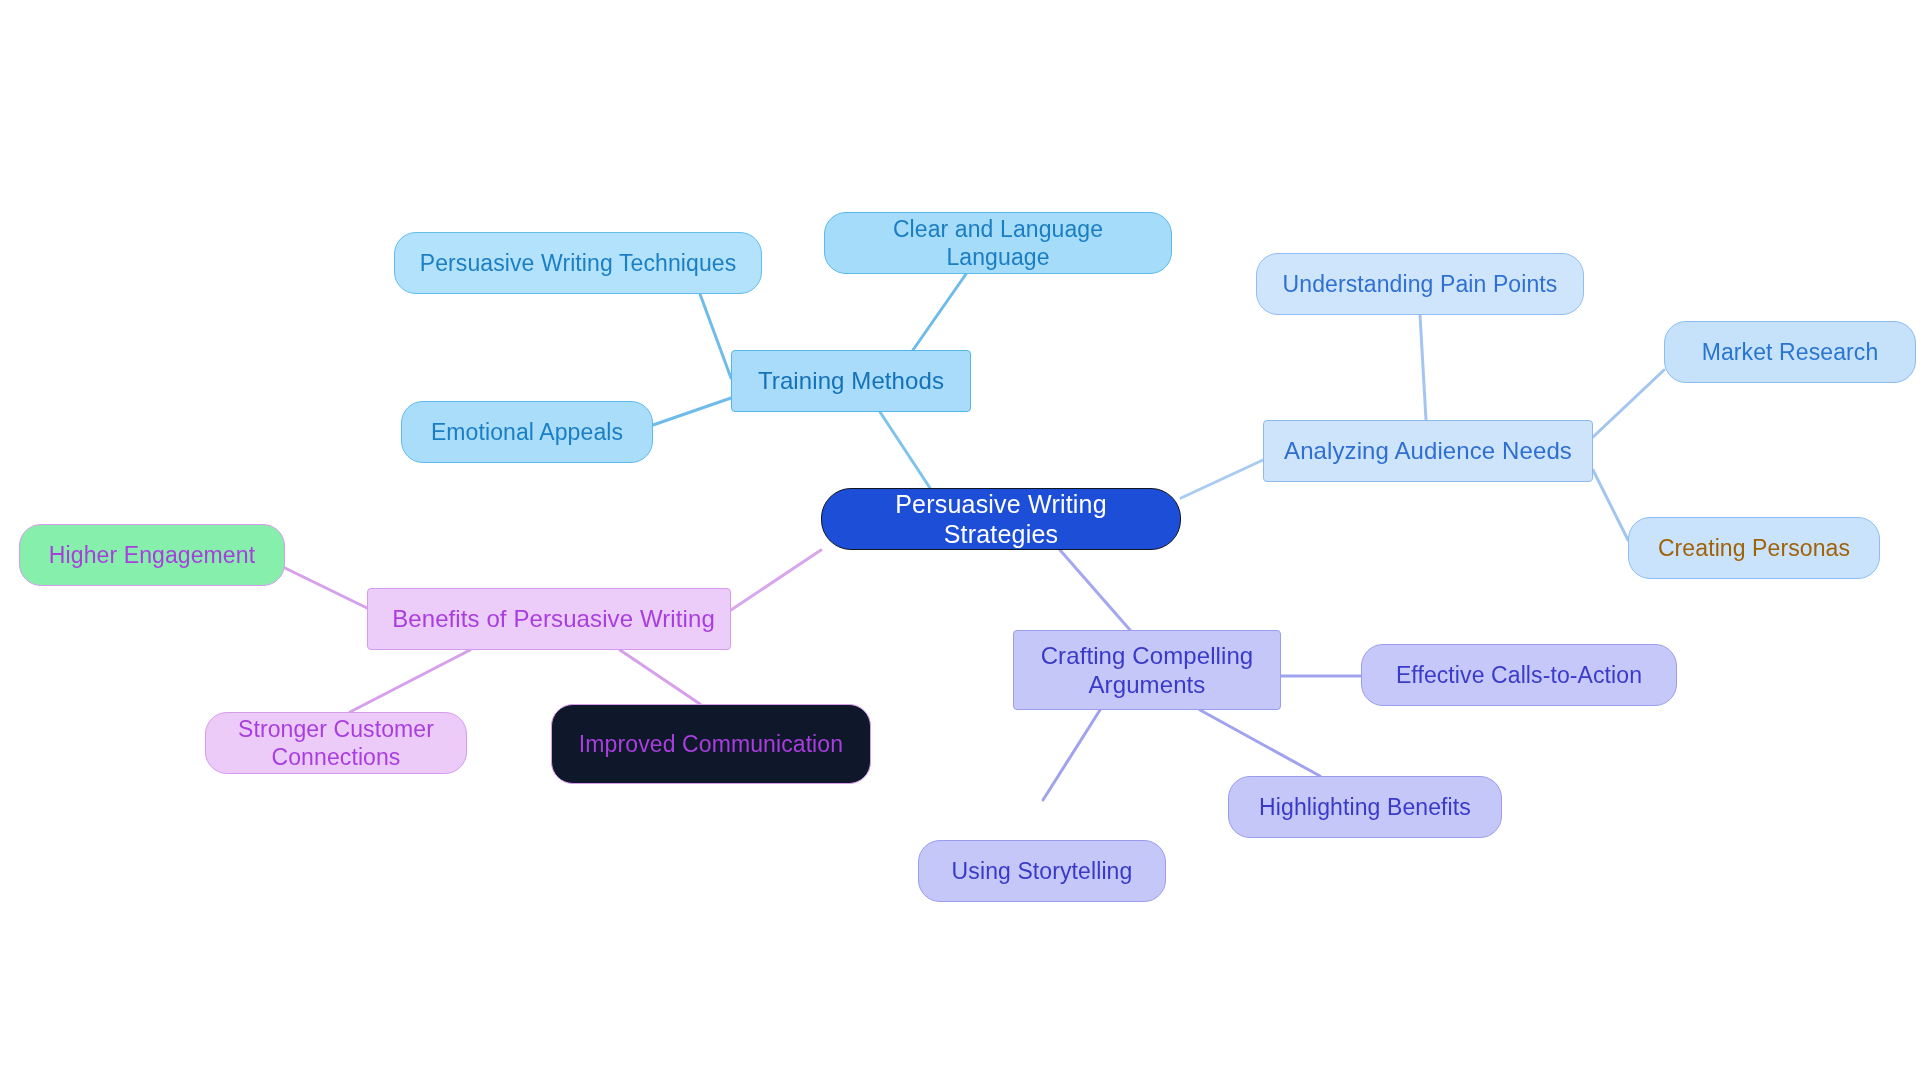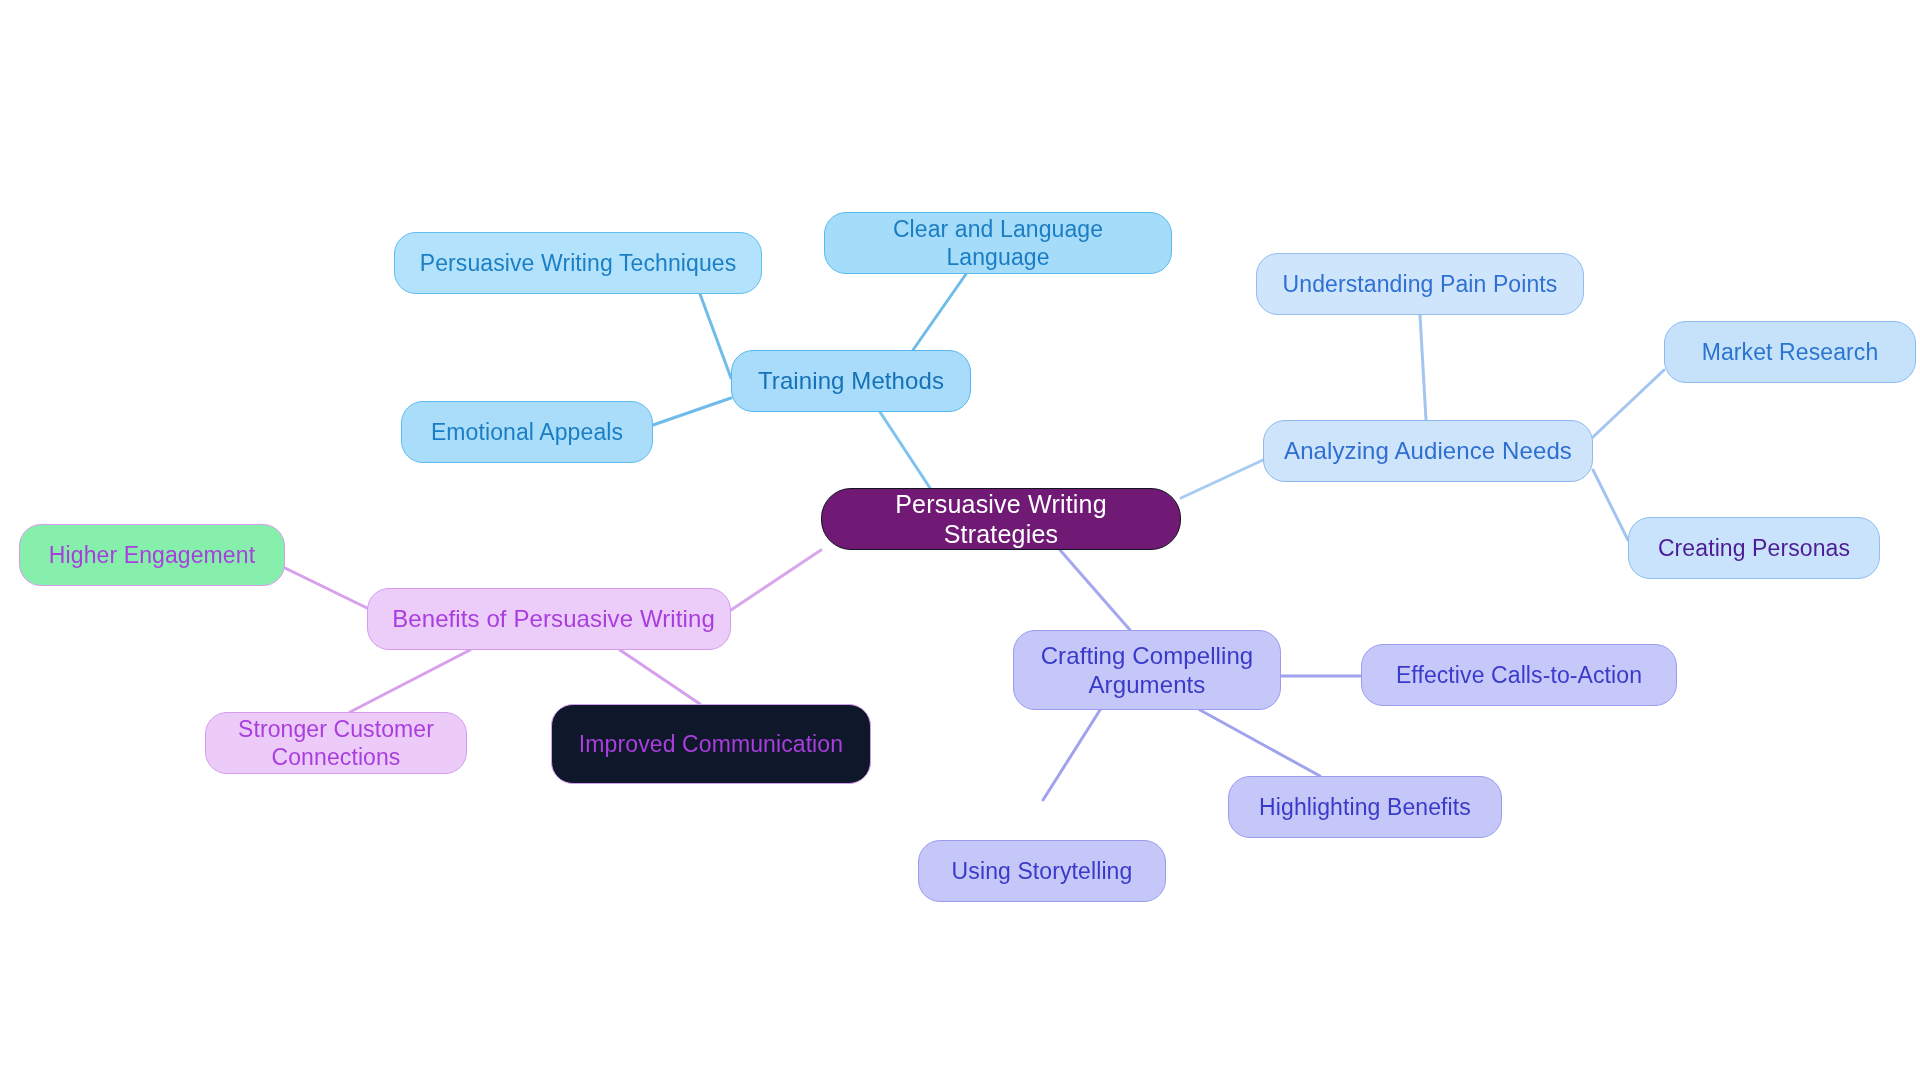--- a/index.html
+++ b/index.html
@@ -42,21 +42,21 @@
     letter-spacing: 0.1px;
   }
   .node-root {
     border-radius: 30px;
     border-width: 1px;
     font-size: 25px;
     letter-spacing: 0.2px;
   }
   .node-branch {
     font-size: 24px;
-    border-radius: 22px;
+    border-radius: 4px;
   }
   .node-leaf {
     font-size: 23px;
     border-radius: 22px;
   }
 </style>
 </head>
 <body>
 
 <div id="canvas">
@@ -72,29 +72,29 @@
       <line x1="1593" y1="437" x2="1664" y2="370" stroke="#a3c5f0" stroke-width="3" stroke-linecap="round"></line>
       <line x1="1593" y1="470" x2="1628" y2="540" stroke="#a3c5f0" stroke-width="3" stroke-linecap="round"></line>
       <line x1="1281" y1="676" x2="1361" y2="676" stroke="#a0a2ee" stroke-width="3" stroke-linecap="round"></line>
       <line x1="1100" y1="710" x2="1043" y2="800" stroke="#a0a2ee" stroke-width="3" stroke-linecap="round"></line>
       <line x1="1200" y1="710" x2="1320" y2="776" stroke="#a0a2ee" stroke-width="3" stroke-linecap="round"></line>
       <line x1="367" y1="608" x2="285" y2="568" stroke="#d6a0ec" stroke-width="3" stroke-linecap="round"></line>
       <line x1="470" y1="650" x2="350" y2="712" stroke="#d6a0ec" stroke-width="3" stroke-linecap="round"></line>
       <line x1="620" y1="650" x2="700" y2="704" stroke="#d6a0ec" stroke-width="3" stroke-linecap="round"></line>
     </svg>
   <div id="nodes">
-      <div class="node node-root" style="left: 821px; top: 488px; width: 360px; height: 62px; background: #701a75; color: rgb(255, 255, 255); border-color: rgb(17, 22, 29);"><span>Persuasive Writing Strategies</span></div>
+      <div class="node node-root" style="left: 821px; top: 488px; width: 360px; height: 62px; background: #1d4ed8; color: rgb(255, 255, 255); border-color: rgb(17, 22, 29);"><span>Persuasive Writing Strategies</span></div>
       <div class="node node-branch" style="left: 731px; top: 350px; width: 240px; height: 62px; background: rgb(168, 220, 250); color: rgb(21, 114, 184); border-color: rgb(86, 183, 236);"><span>Training Methods</span></div>
       <div class="node node-leaf" style="left: 394px; top: 232px; width: 368px; height: 62px; background: rgb(178, 226, 252); color: rgb(28, 127, 196); border-color: rgb(97, 189, 238);"><span>Persuasive Writing Techniques</span></div>
       <div class="node node-leaf" style="left: 824px; top: 212px; width: 348px; height: 62px; background: rgb(165, 220, 250); color: rgb(27, 125, 194); border-color: rgb(90, 185, 237);"><span>Clear and Language Language</span></div>
       <div class="node node-leaf" style="left: 401px; top: 401px; width: 252px; height: 62px; background: rgb(169, 221, 250); color: rgb(27, 126, 196); border-color: rgb(95, 187, 238);"><span>Emotional Appeals</span></div>
       <div class="node node-branch" style="left: 1263px; top: 420px; width: 330px; height: 62px; background: rgb(206, 228, 251); color: rgb(47, 111, 208); border-color: rgb(143, 185, 238);"><span>Analyzing Audience Needs</span></div>
       <div class="node node-leaf" style="left: 1256px; top: 253px; width: 328px; height: 62px; background: rgb(207, 229, 252); color: rgb(47, 112, 210); border-color: rgb(147, 188, 239);"><span>Understanding Pain Points</span></div>
       <div class="node node-leaf" style="left: 1664px; top: 321px; width: 252px; height: 62px; background: rgb(198, 226, 251); color: rgb(42, 117, 207); border-color: rgb(140, 188, 239);"><span>Market Research</span></div>
-      <div class="node node-leaf" style="left: 1628px; top: 517px; width: 252px; height: 62px; background: rgb(201, 227, 252); color: #4c1d95; border-color: rgb(142, 189, 239);"><span>Creating Personas</span></div>
+      <div class="node node-leaf" style="left: 1628px; top: 517px; width: 252px; height: 62px; background: rgb(201, 227, 252); color: #a16207; border-color: rgb(142, 189, 239);"><span>Creating Personas</span></div>
       <div class="node node-branch" style="left: 1013px; top: 630px; width: 268px; height: 80px; background: rgb(197, 199, 248); color: rgb(58, 58, 201); border-color: rgb(154, 156, 240);"><span>Crafting Compelling
 Arguments</span></div>
       <div class="node node-leaf" style="left: 1361px; top: 644px; width: 316px; height: 62px; background: rgb(198, 200, 249); color: rgb(58, 59, 202); border-color: rgb(155, 157, 240);"><span>Effective Calls-to-Action</span></div>
       <div class="node node-leaf" style="left: 918px; top: 800px; width: 248px; height: 62px; background: rgb(197, 199, 248); color: rgb(58, 58, 201); border-color: rgb(154, 156, 240); margin-top: 40px;"><span>Using Storytelling</span></div>
       <div class="node node-leaf" style="left: 1228px; top: 776px; width: 274px; height: 62px; background: rgb(197, 199, 248); color: rgb(58, 58, 201); border-color: rgb(154, 156, 240);"><span>Highlighting Benefits</span></div>
       <div class="node node-branch" style="left: 367px; top: 588px; width: 364px; height: 62px; background: rgb(236, 204, 249); color: rgb(169, 62, 222); border-color: rgb(215, 155, 238); padding-left: 23px;"><span>Benefits of Persuasive Writing</span></div>
       <div class="node node-leaf" style="left: 19px; top: 524px; width: 266px; height: 62px; background: #86efac; color: rgb(169, 62, 222); border-color: rgb(215, 155, 238);"><span>Higher Engagement</span></div>
       <div class="node node-leaf" style="left: 205px; top: 712px; width: 262px; height: 62px; background: rgb(236, 203, 249); color: rgb(169, 62, 222); border-color: rgb(215, 155, 238);"><span>Stronger Customer
 Connections</span></div>
       <div class="node node-leaf" style="left: 551px; top: 704px; width: 320px; height: 80px; background: #0f172a; color: rgb(169, 62, 222); border-color: rgb(215, 155, 238);"><span>Improved Communication</span></div>

